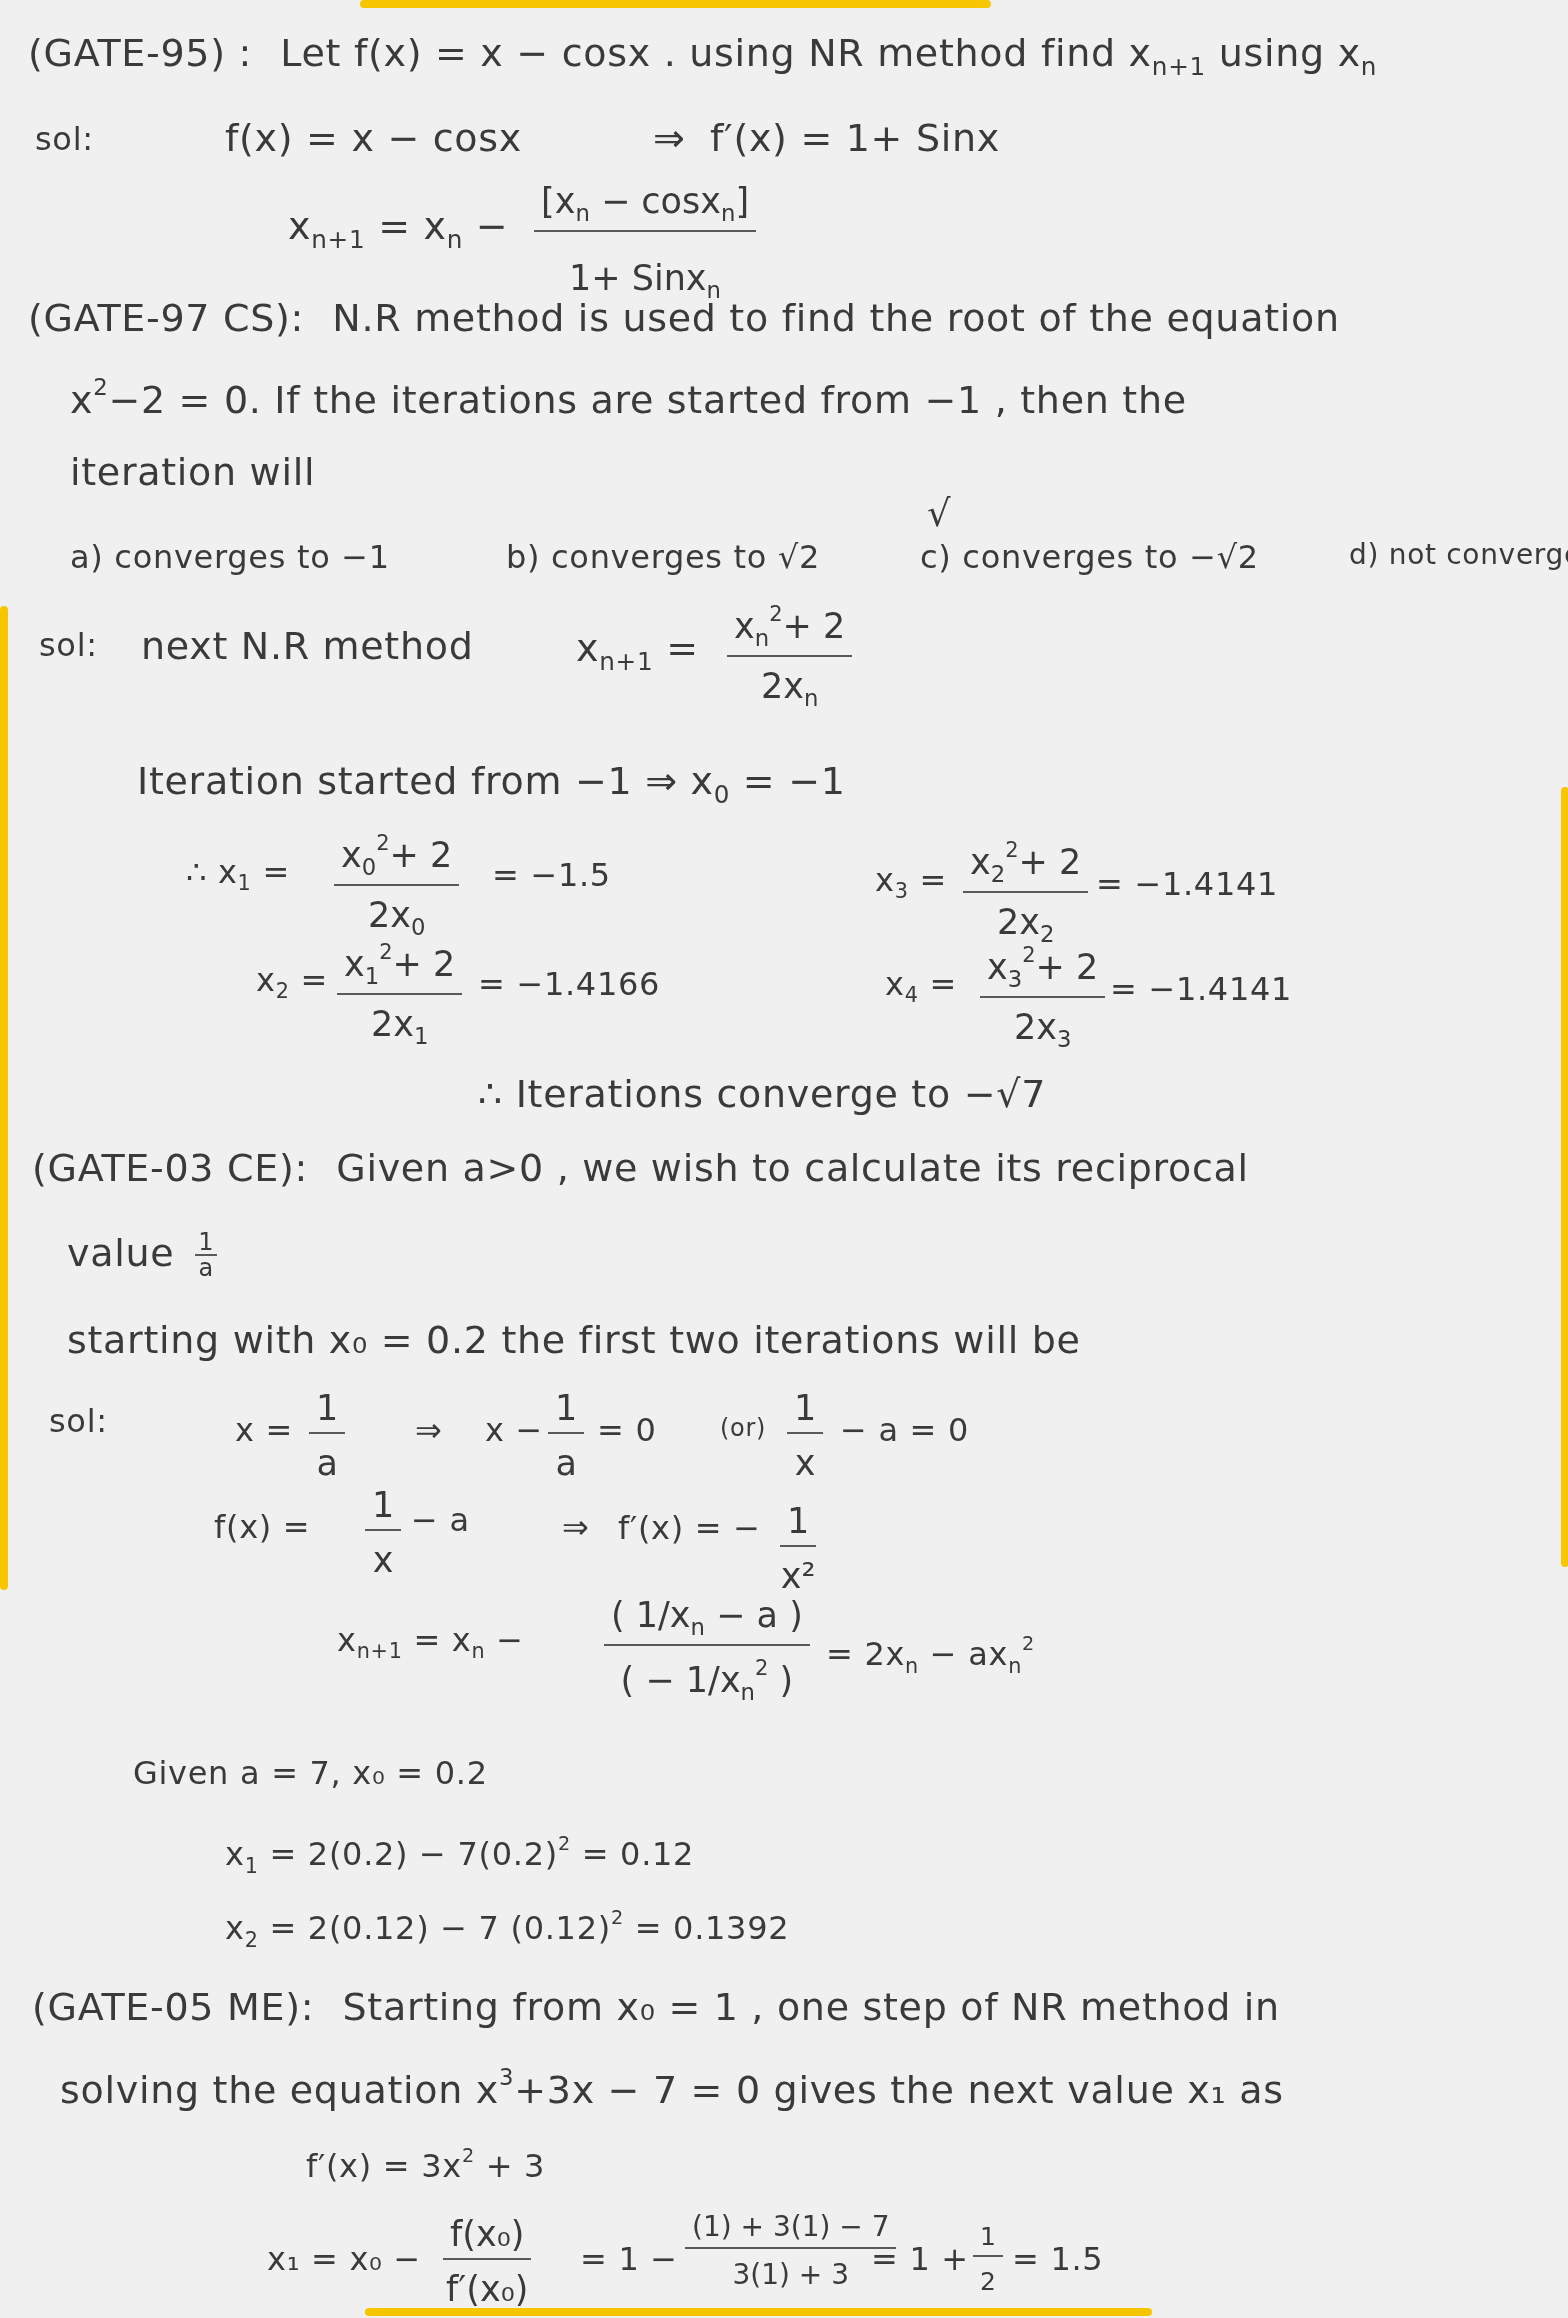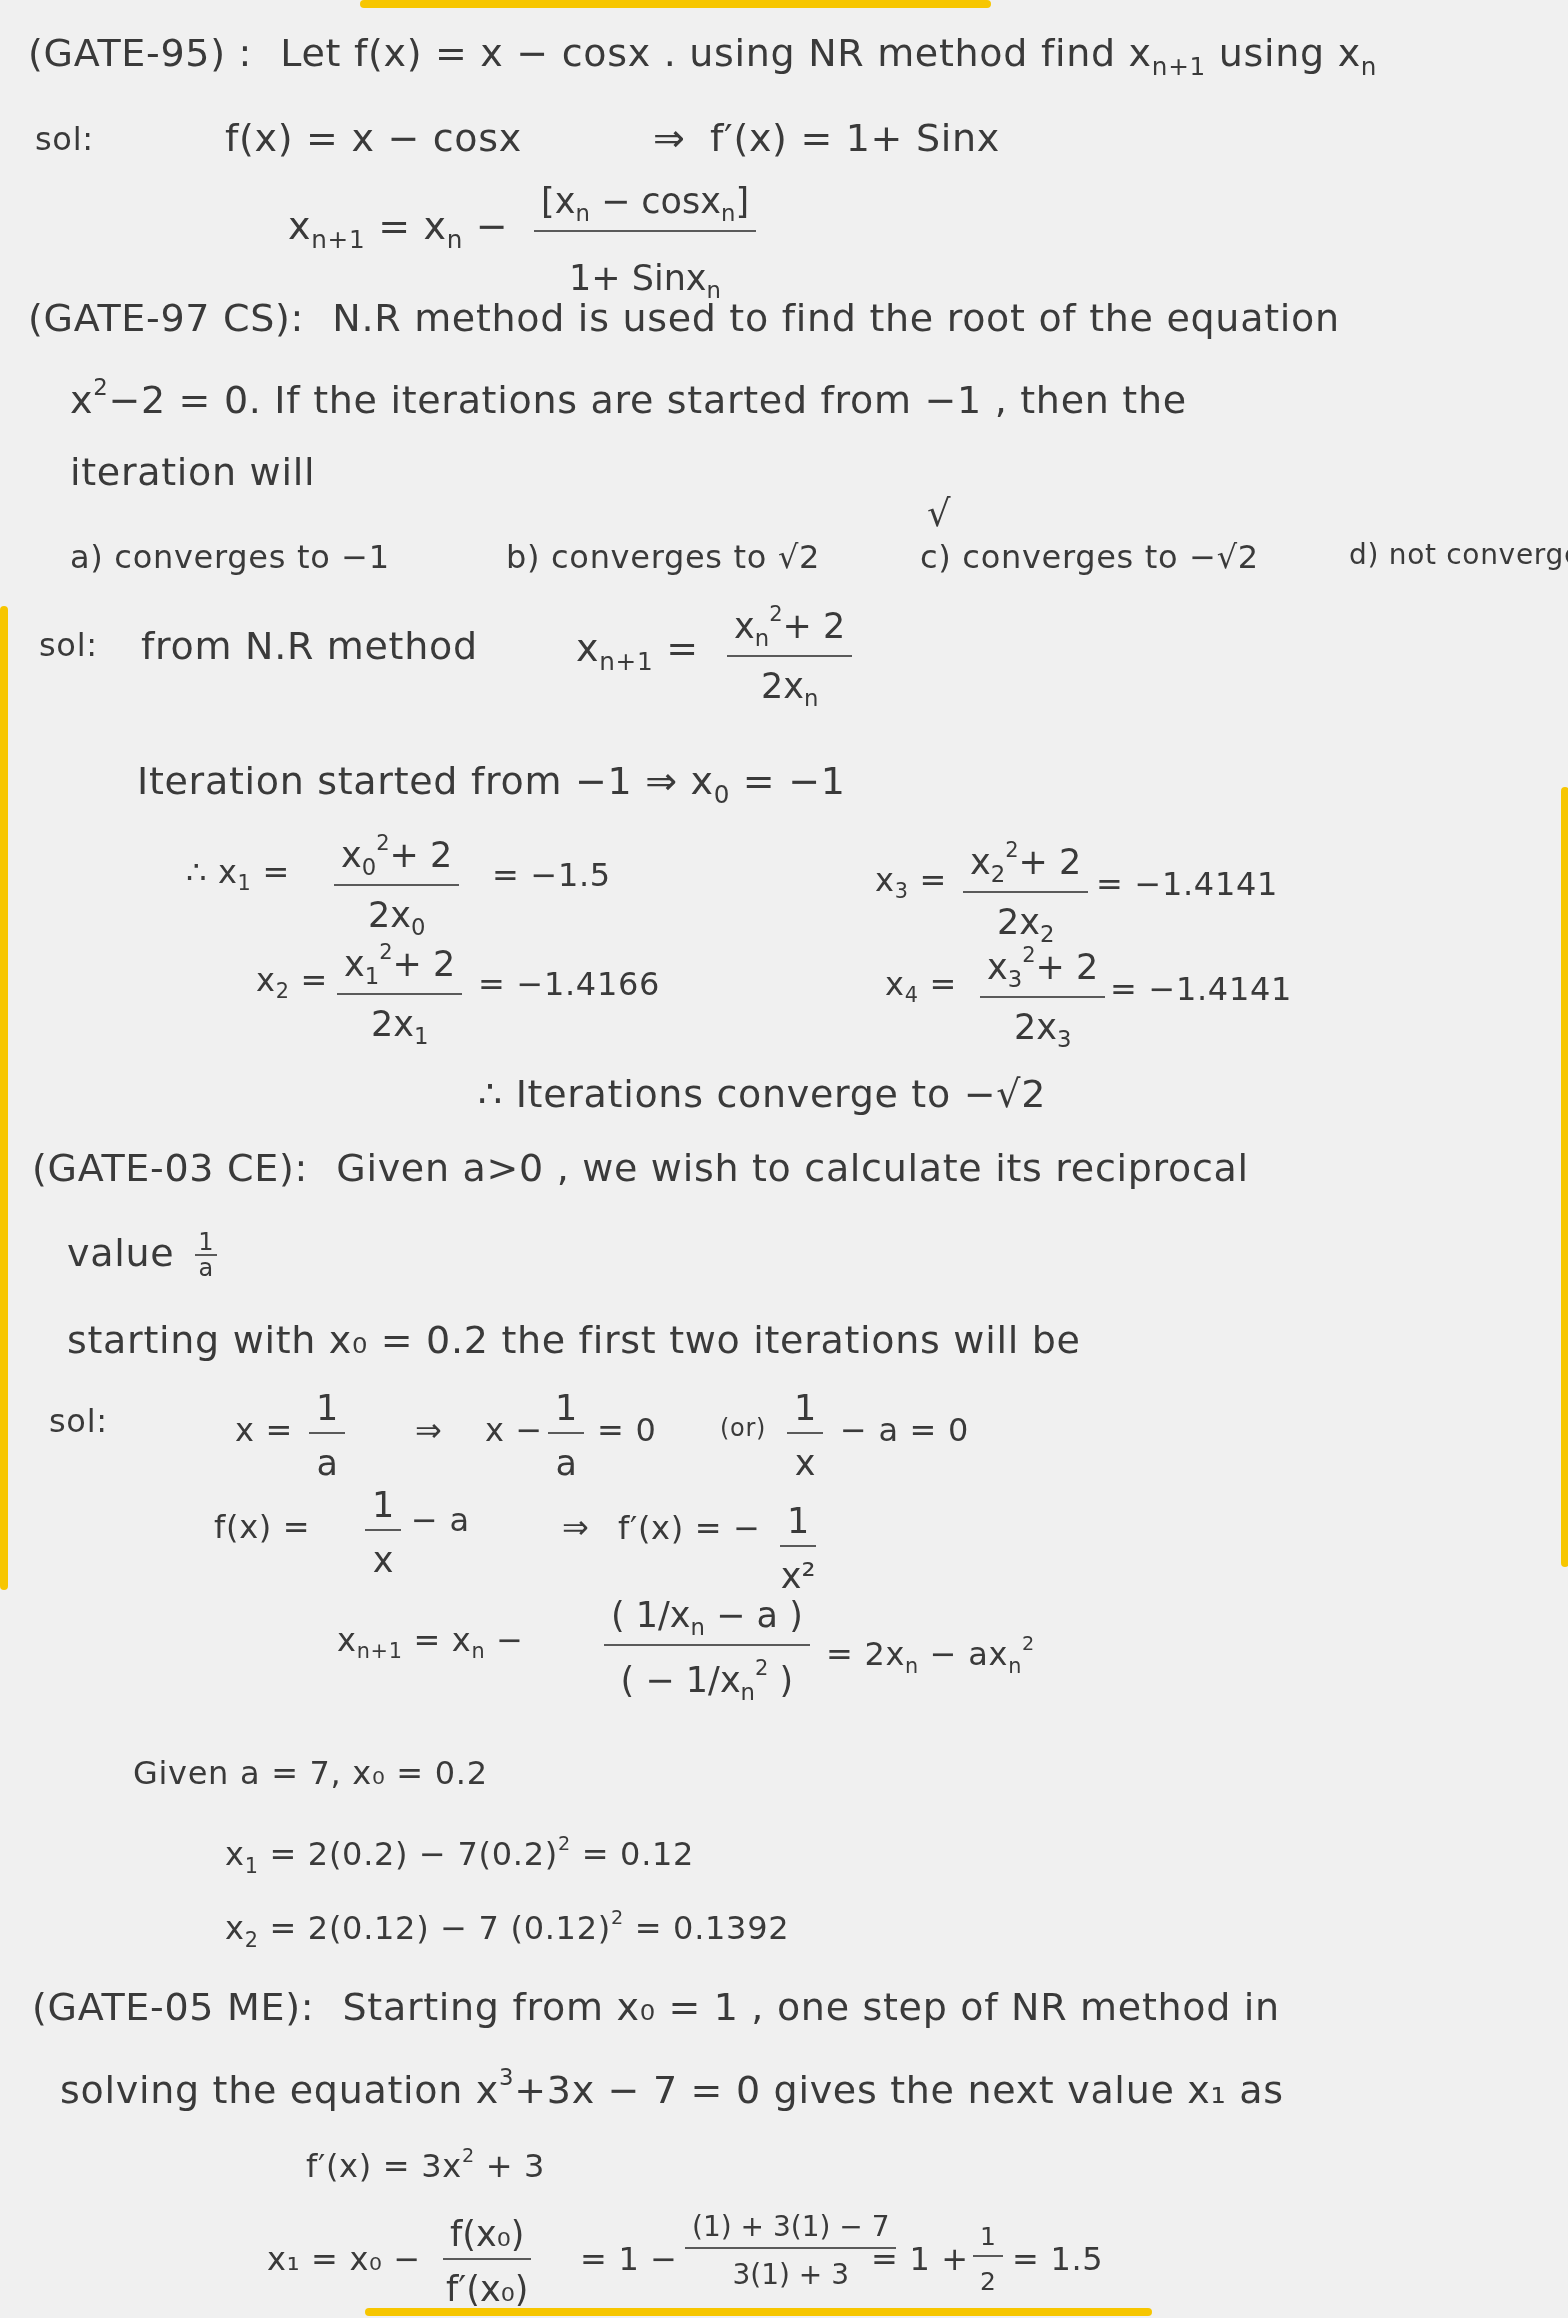--- a/index.html
+++ b/index.html
@@ -59,21 +59,21 @@
   </div>
   <div class="ln" style="left:70px; top:453px;">iteration will</div>
 
   <div class="tick" style="left:927px; top:492px;">√</div>
   <div class="ln sm" style="left:70px; top:541px;">a) converges to −1</div>
   <div class="ln sm" style="left:506px; top:541px;">b) converges to √2</div>
   <div class="ln sm" style="left:920px; top:541px;">c) converges to −√2</div>
   <div class="ln sm" style="left:1349px; top:541px; font-size:28px;">d) not converge</div>
 
   <div class="ln sm" style="left:39px; top:629px;">sol:</div>
-  <div class="ln" style="left:141px; top:627px;">from N.R method</div>
+  <div class="ln" style="left:141px; top:627px;">next N.R method</div>
   <div class="ln" style="left:576px; top:629px;">
     <span>x</span><sub>n+1</sub> <span>=</span>
   </div>
   <div class="frac" style="left:727px; top:604px;">
     <span class="num"><span>x</span><sub>n</sub><sup>2</sup><span>+ 2</span></span>
     <span class="den"><span>2x</span><sub>n</sub></span>
   </div>
 
   <div class="ln" style="left:137px; top:762px;">
     <span>Iteration started from −1  ⇒  x</span><sub>0</sub><span> = −1</span>
@@ -108,21 +108,21 @@
 
   <div class="ln sm" style="left:885px; top:968px;">
     <span>x</span><sub>4</sub> <span>=</span>
   </div>
   <div class="frac" style="left:980px; top:945px;">
     <span class="num"><span>x</span><sub>3</sub><sup>2</sup><span>+ 2</span></span>
     <span class="den"><span>2x</span><sub>3</sub></span>
   </div>
   <div class="ln sm" style="left:1110px; top:973px;">= −1.4141</div>
 
-  <div class="ln" style="left:478px; top:1075px;">∴ Iterations converge to −√2</div>
+  <div class="ln" style="left:478px; top:1075px;">∴ Iterations converge to −√7</div>
 </section>
 
 <section>
   <div class="ln" style="left:32px; top:1149px;">
     <span>(GATE-03 CE):</span>
     <span style="margin-left:15.5px;">Given a&gt;0 , we wish to calculate its reciprocal</span>
   </div>
   <div class="ln" style="left:67px; top:1230px;">
     <span>value</span>
     <span style="display:inline-flex; flex-direction:column; align-items:center; font-size:24px; vertical-align:middle; margin:0 8.4px;">

